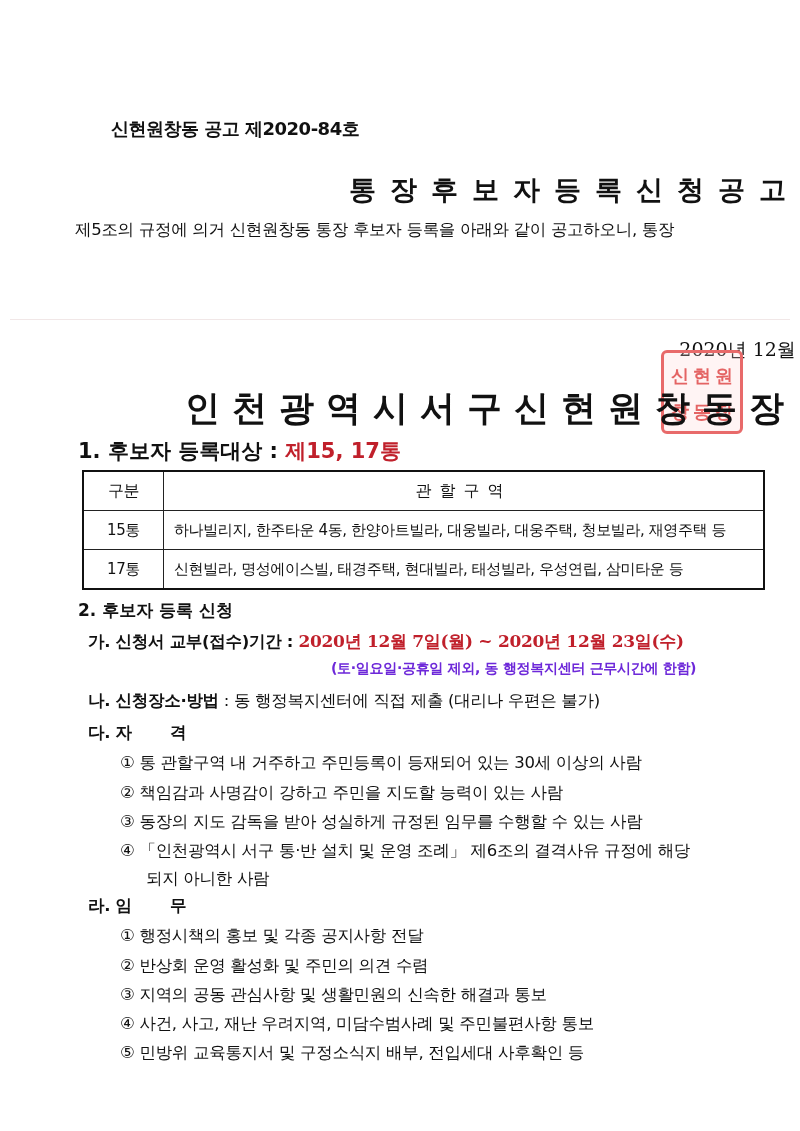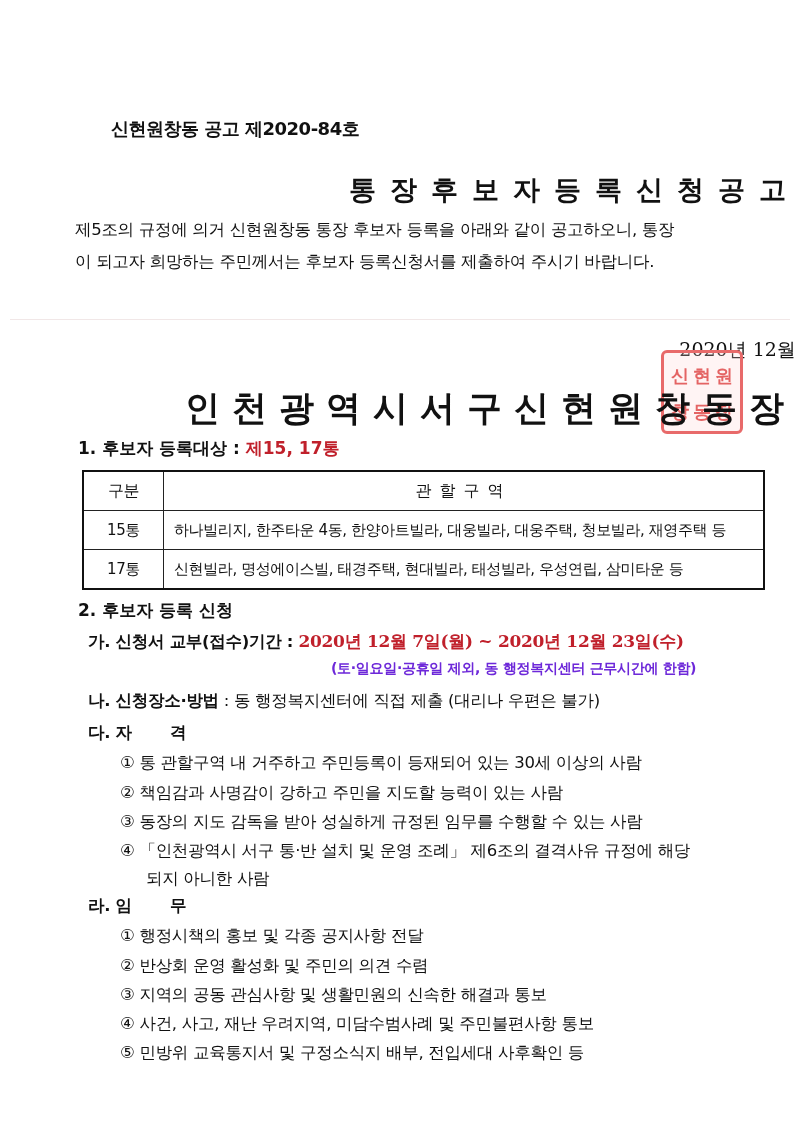--- a/index.html
+++ b/index.html
@@ -16,21 +16,21 @@
   .rule { left: 10px; width: 780px; top: 319px; height: 1px; background: #f1e7e7; }
   .date { left: 0; width: 800px; top: 337px; text-align: right; font-size: 19px; font-family: "DejaVu Serif", serif; margin-left: 33px; }
   .issuer { left: 185px; top: 385px; font-size: 35px; font-weight: bold; letter-spacing: 12px; font-family: "DejaVu Sans", sans-serif; }
   .seal {
     left: 661px; top: 350px; width: 82px; height: 84px;
     border: 3px solid #e86a6a; border-radius: 6px; box-sizing: border-box;
     background: rgba(255,210,210,0.25);
   }
   .seal-grid { position:absolute; inset: 6px; display:grid; grid-template-columns: repeat(3,1fr); grid-template-rows: repeat(2,1fr); gap: 2px; }
   .seal-grid span { color: #e46464; font-size: 18px; font-weight: bold; text-align: center; line-height: 34px; font-family: "DejaVu Sans", sans-serif; }
-  .sec1 { left: 78px; top: 437px; font-size: 17px; font-weight: bold; font-family: "DejaVu Sans", sans-serif; }
+  .sec1 { left: 78px; top: 437px; font-size: 21px; font-weight: bold; font-family: "DejaVu Sans", sans-serif; }
   .red { color: #c0202b; }
   .blue { color: #6d28d9; }
   table.zone {
     position: absolute; left: 82px; top: 470px; width: 683px; border-collapse: collapse;
     font-family: "DejaVu Sans", sans-serif; font-size: 15px; letter-spacing: -0.4px;
   }
   table.zone th, table.zone td { border: 1.5px solid #222; height: 36px; }
   table.zone { border: 2px solid #111; }
   table.zone th { font-weight: normal; font-size: 16px; }
   table.zone .c1 { width: 77px; text-align: center; }
@@ -47,21 +47,20 @@
   .li { left: 120px; }
 </style>
 </head>
 <body>
 
 <div class="abs notice-no">신현원창동 공고 제2020-84호</div>
 <div class="abs main-title">통장후보자등록신청공고</div>
 
 <div class="abs intro">
   <p>제5조의 규정에 의거 신현원창동 통장 후보자 등록을 아래와 같이 공고하오니, 통장</p>
-  <p>이 되고자 희망하는 주민께서는 후보자 등록신청서를 제출하여 주시기 바랍니다.</p>
 </div>
 
 <div class="abs rule"></div>
 
 <div class="abs date">2020년 12월 7일</div>
 
 <div class="abs seal">
   <div class="seal-grid">
     <span>신</span>
     <span>현</span>

